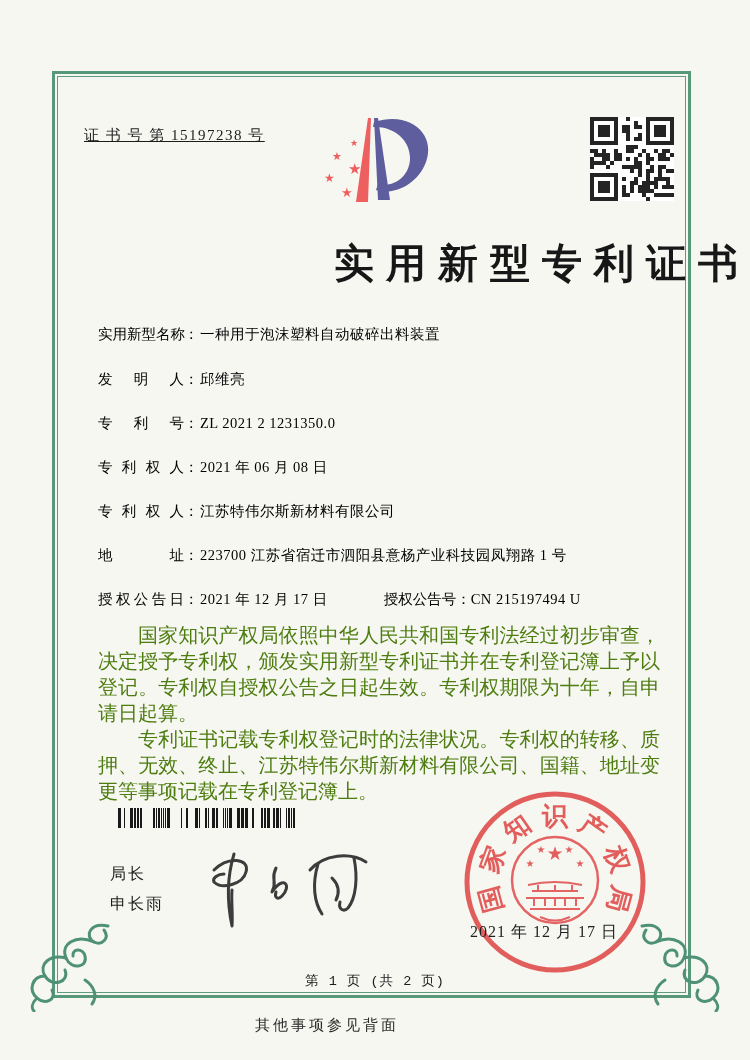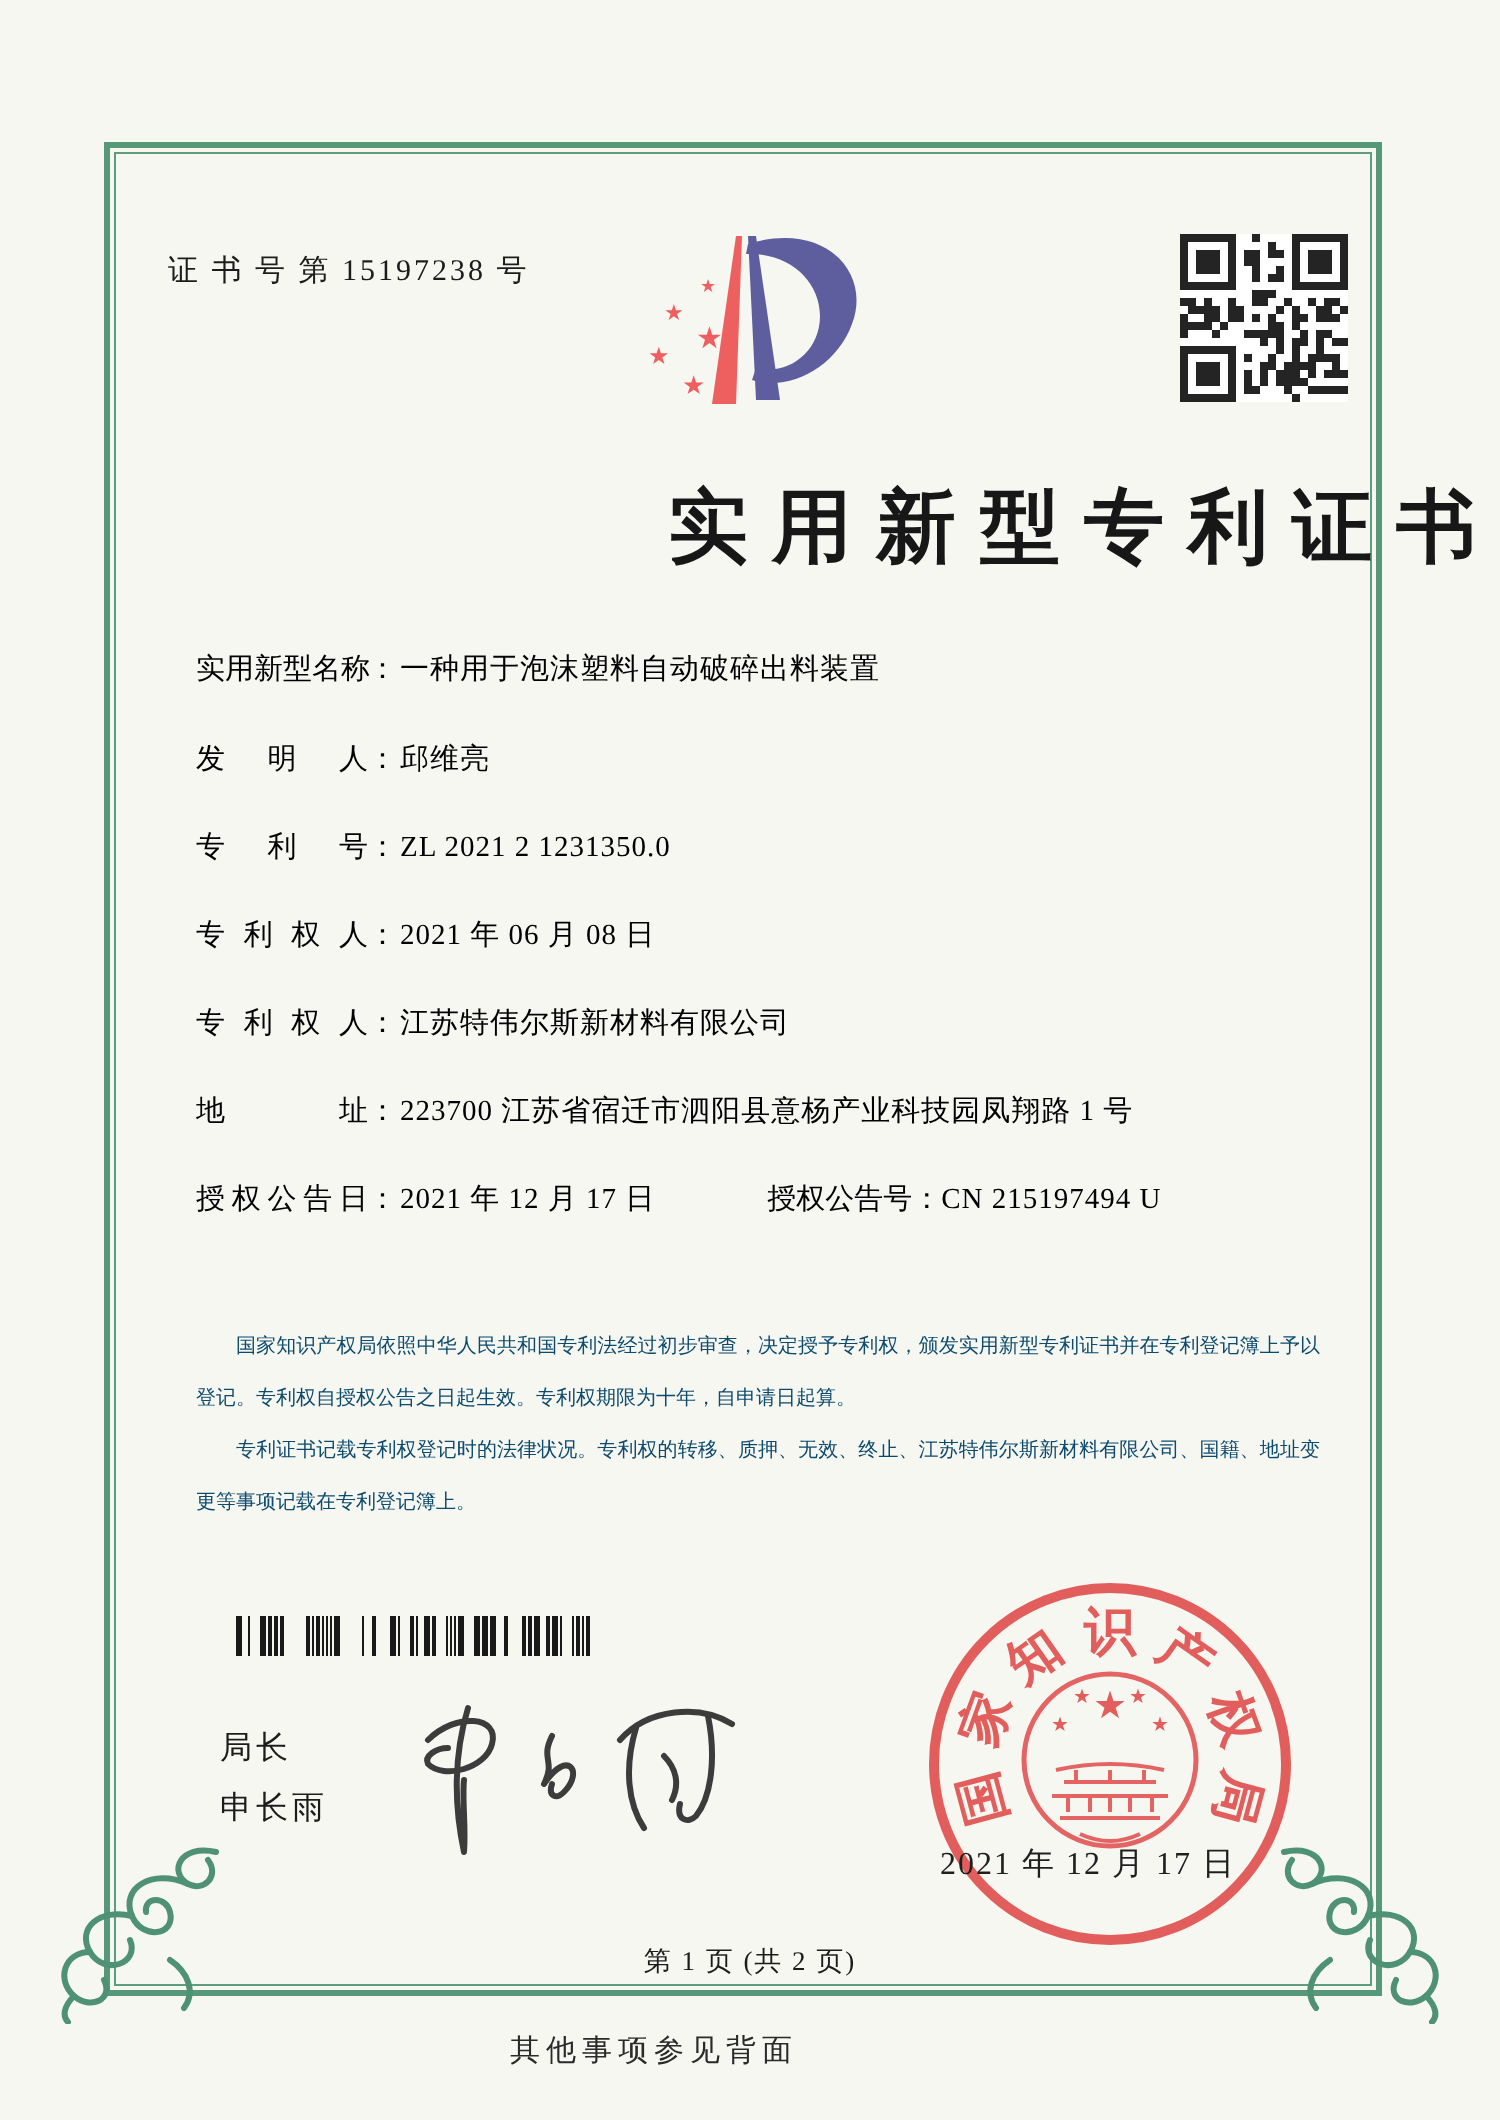--- a/index.html
+++ b/index.html
@@ -7,53 +7,53 @@
     width:750px;height:1060px;position:relative;overflow:hidden;
     background:#f6f7f1;
     font-family:"Liberation Serif","DejaVu Serif",serif;
     color:#1c1c1c;
   }
   .abs{position:absolute;}
   
   .frame{left:52px;top:71px;width:633px;height:921px;border:3px solid #569878;}
   .frame-inner{position:absolute;inset:2px;border:1px solid #5d9c7d;}
   
-  .cert-no{left:84px;top:126px;font-size:15px;letter-spacing:1.5px;}
+  .cert-no{left:84px;top:126px;font-size:15px;letter-spacing:1.5px;text-decoration:underline;}
   .logo{left:312px;top:102px;width:160px;height:118px;}
   .logo text{fill:#ee5f5f;font-family:"DejaVu Sans",sans-serif;}
   .qr{left:590px;top:117px;width:84px;height:84px;background:#fff;}
   .qr rect{fill:#242424;} .qr rect.w{fill:#ffffff;}
   .title{left:0;top:236px;width:750px;text-align:right;font-size:40px;font-weight:600;
          letter-spacing:12px;text-indent:12px;color:#171717;}
   .frow{position:absolute;left:98px;white-space:nowrap;font-size:14.5px;color:#000000;}
   .f-label{display:inline-block;width:86px;text-align:justify;text-align-last:justify;vertical-align:bottom;}
   .f-colon{display:inline-block;width:16px;}
   .f-value{letter-spacing:0.5px;}
   .f-pair2{margin-left:56px;}
   
-  .paras{left:98px;top:622px;width:562px;font-size:10px;line-height:26px;
-         text-align:justify;color:#0c4a6e;margin-top:39px;}
+  .paras{left:98px;top:622px;width:562px;font-size:20px;line-height:26px;
+         text-align:justify;color:#4d7c0f;}
   .paras p{margin:0;text-indent:2em;}
   
   .barcode{left:105px;top:808px;width:192px;height:20px;}
   .barcode rect{fill:#191919;}
   
   .sig-title{left:110px;top:864px;font-size:16px;letter-spacing:2px;}
   .sig-name{left:110px;top:894px;font-size:16px;letter-spacing:2px;}
   .sig-svg{left:198px;top:840px;width:205px;height:95px;}
   
   .seal{left:460px;top:787px;width:190px;height:190px;opacity:0.88;}
   .seal text{fill:#e04a48;text-anchor:middle;dominant-baseline:central;
              font-weight:bold;font-family:"Liberation Serif","DejaVu Serif",serif;}
   .seal .ring-ch{font-size:26px;}
   .seal .star{font-family:"DejaVu Sans",sans-serif;}
   .seal-date{left:470px;top:922px;width:140px;font-size:16px;color:#1f1f1f;
              letter-spacing:1px;white-space:nowrap;}
   
-  .page-info{left:0;top:972px;width:750px;text-align:center;font-size:13.5px;letter-spacing:1px;}
+  .page-info{left:0;top:972px;width:750px;text-align:center;font-size:13.5px;letter-spacing:1px;font-family:Liberation Mono, monospace;}
   .back-note{left:0;top:1016px;width:654px;text-align:center;font-size:15px;letter-spacing:3px;color:#2a2a2a;}
   .flourish{width:92px;height:92px;}
   .flourish path{stroke:#4f9273;fill:none;stroke-width:3;stroke-linecap:round;}
   .fl-left{left:24px;top:920px;}
   .fl-right{left:634px;top:920px;transform:scaleX(-1);}
 </style>
 </head>
 <body>
 
 <div class="abs frame">

